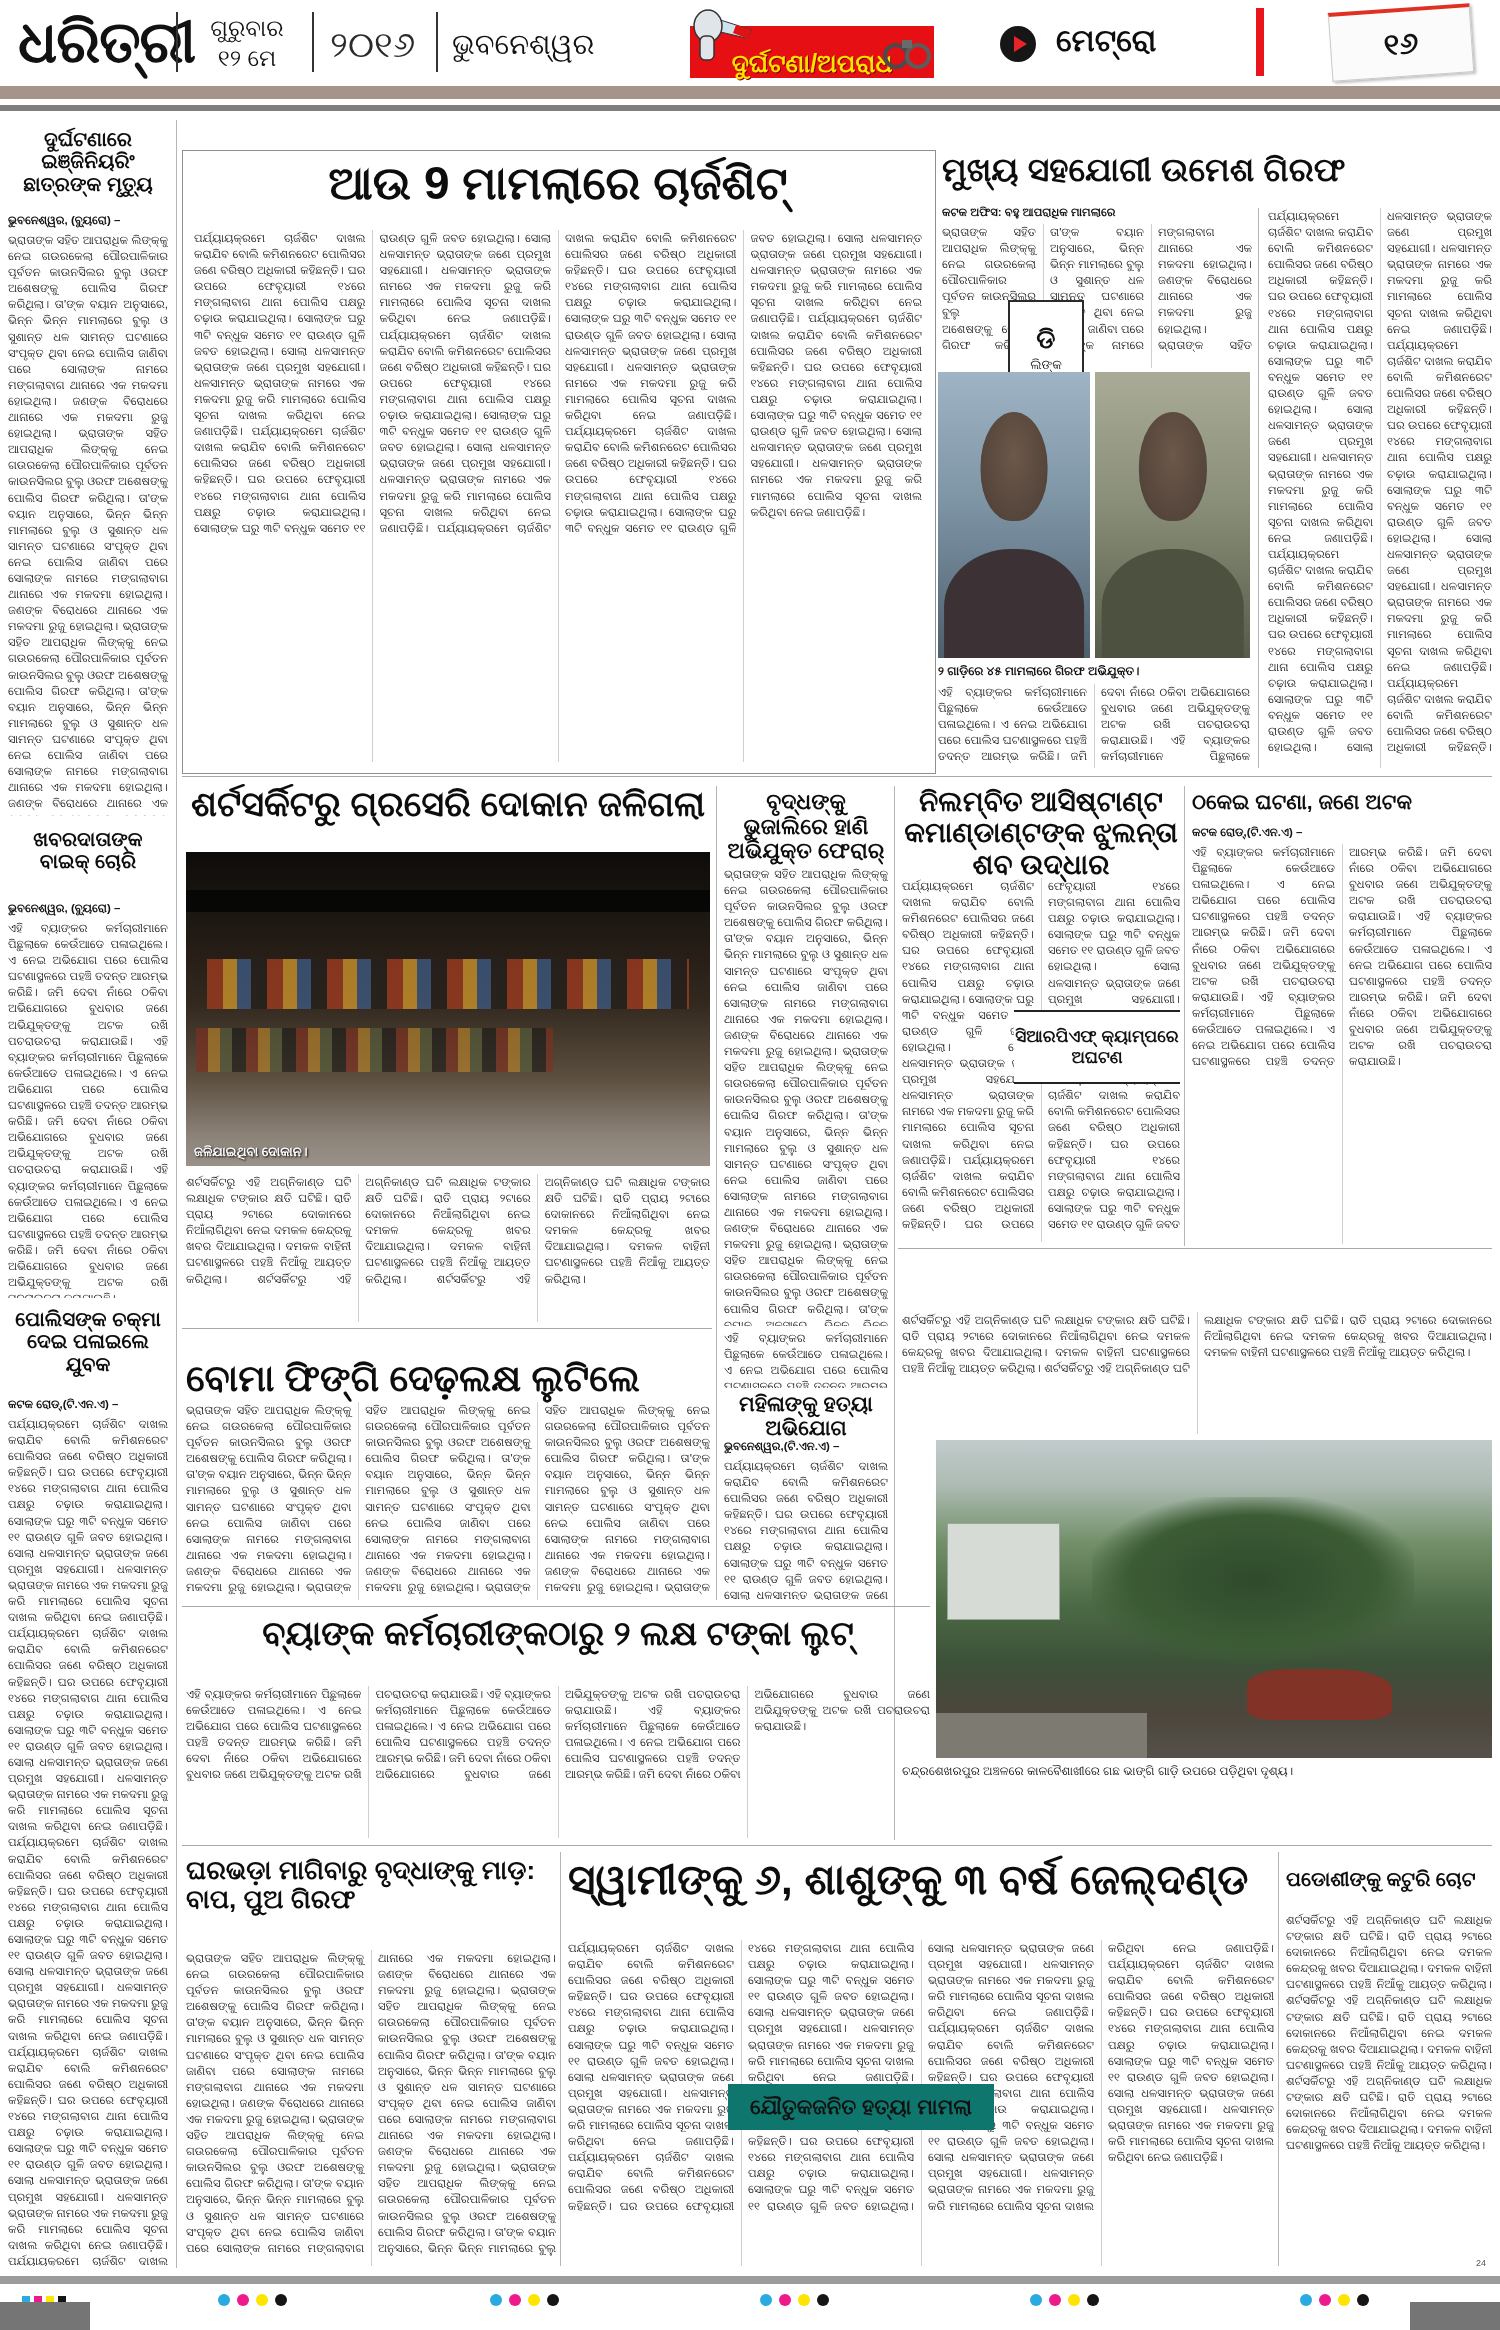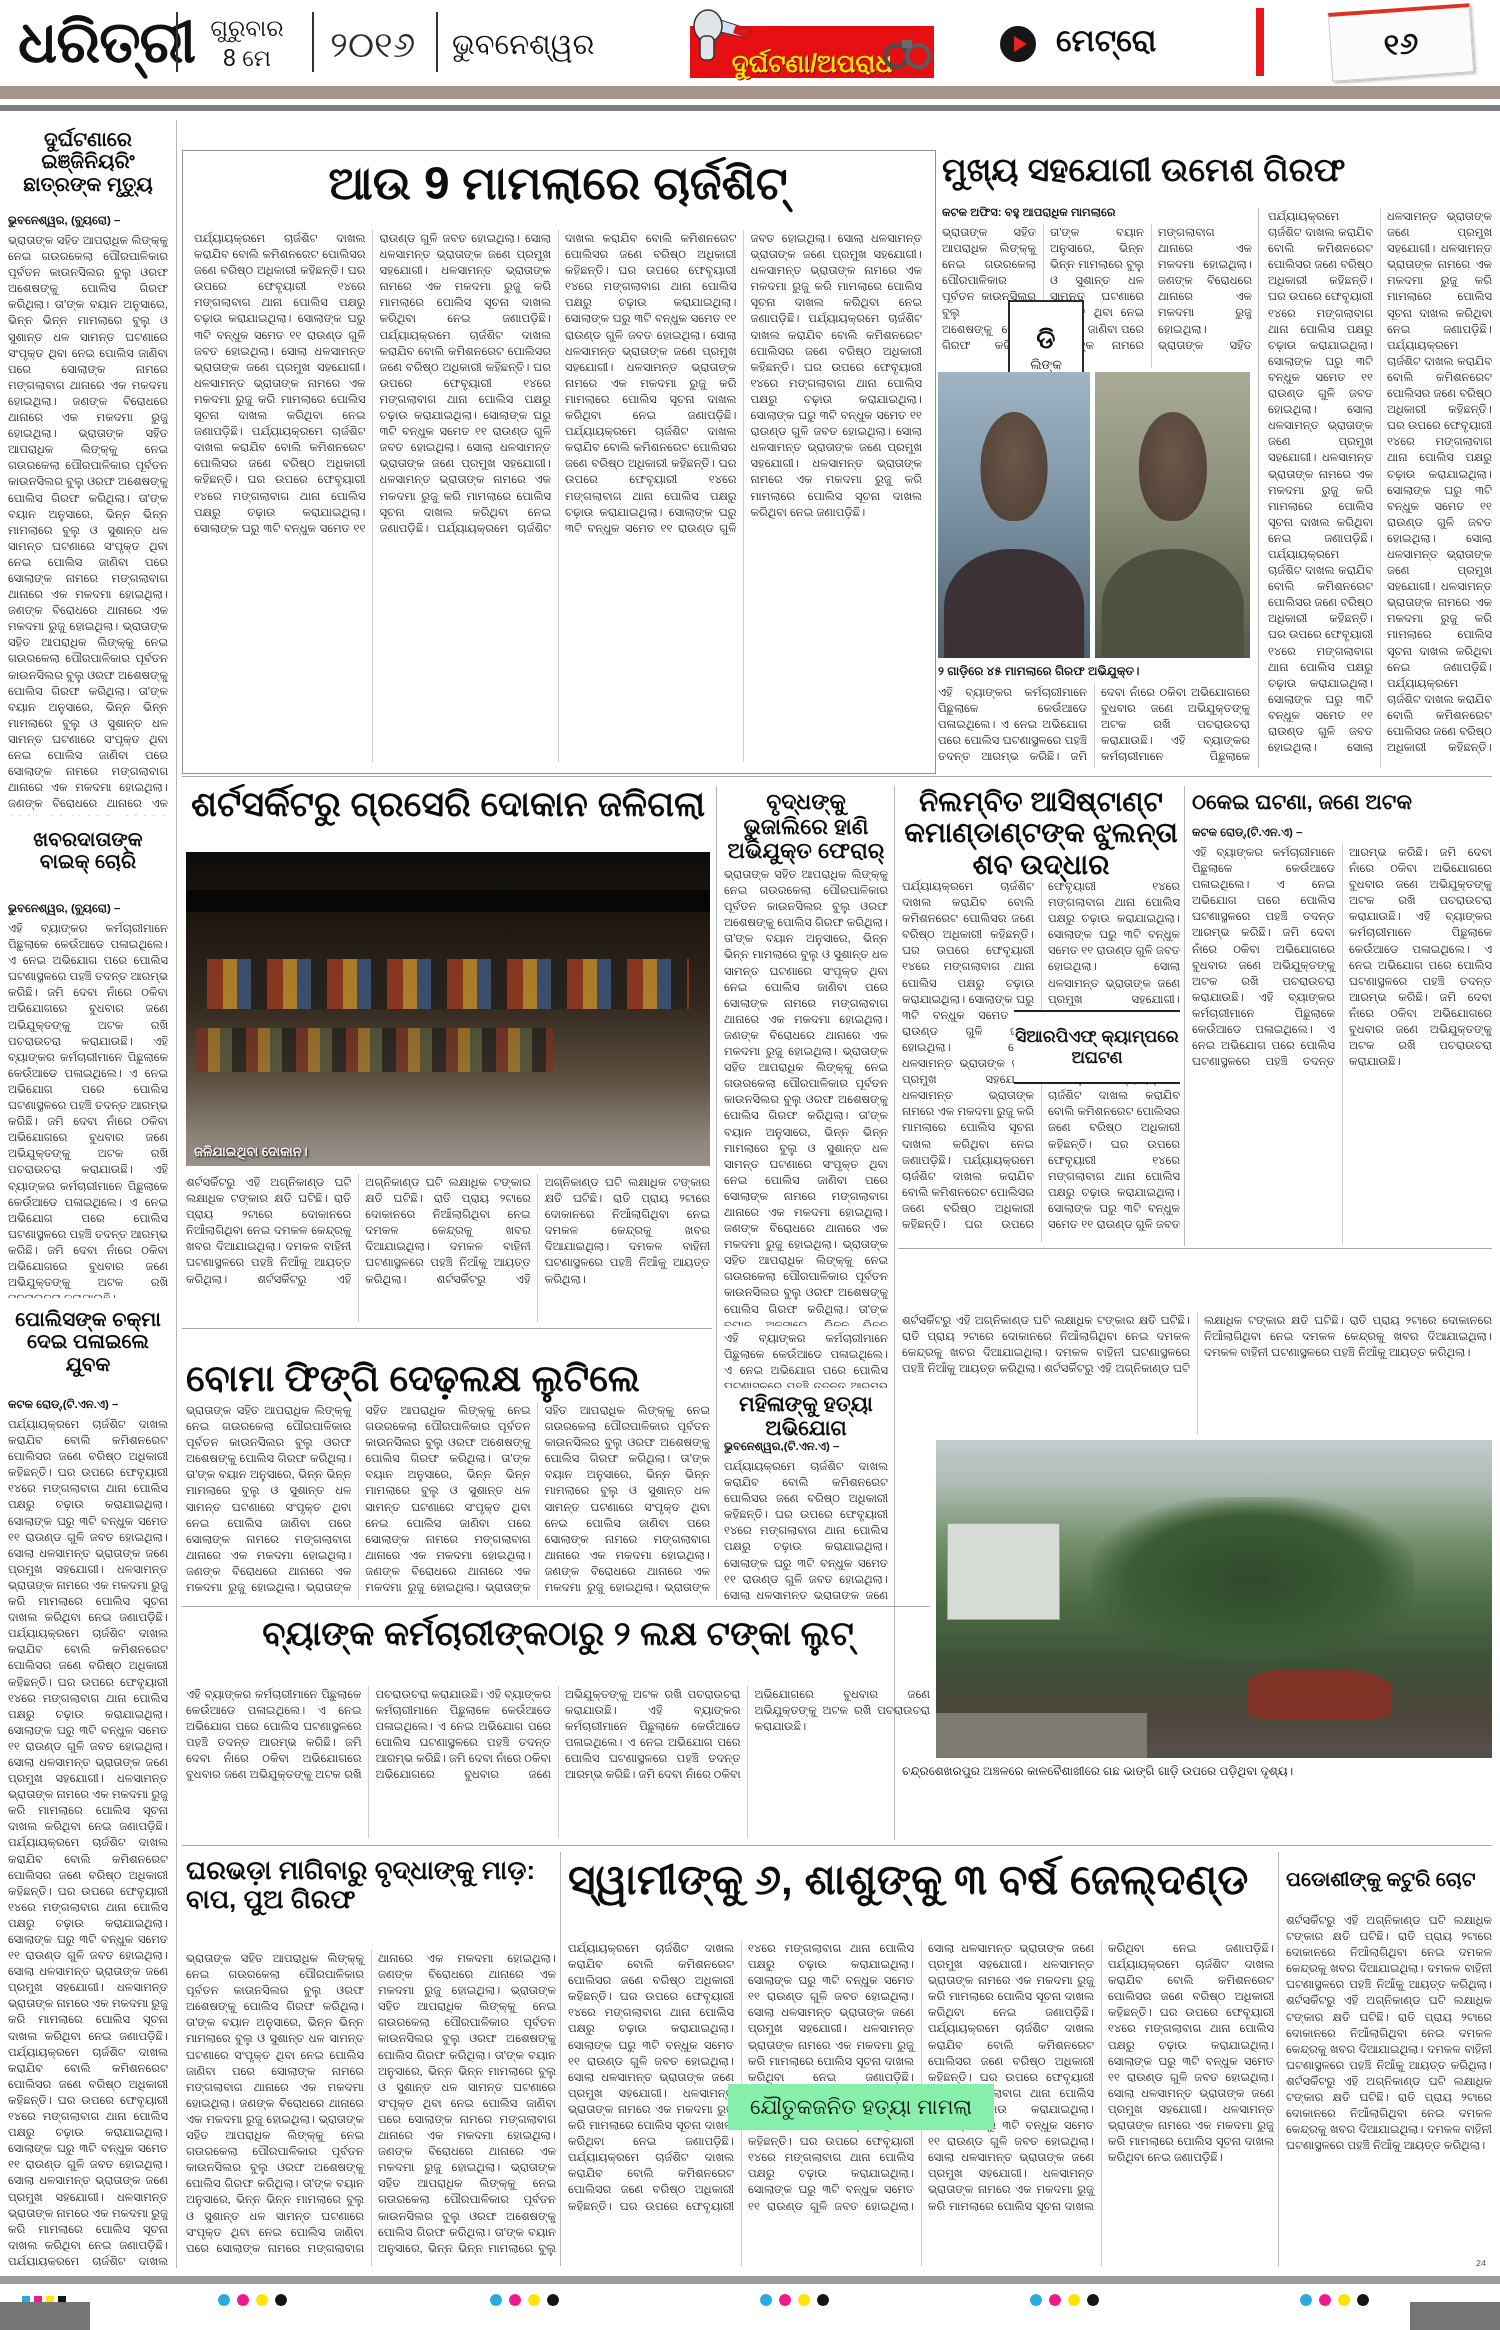--- a/index.html
+++ b/index.html
@@ -51,42 +51,42 @@
       background:radial-gradient(ellipse at 50% 50%,#2f4a2c 0%,#3c5c35 55%,rgba(60,92,53,0) 75%);}
   .storm-bldg{position:absolute;left:2%;top:26%;width:20%;height:30%;background:#d7dbd5;border:1px solid #9aa59a;}
   .storm-car{position:absolute;left:56%;bottom:12%;width:26%;height:16%;background:#8c2f23;border-radius:30% 40% 20% 20%;opacity:.85;}
   .storm-road{position:absolute;left:0;bottom:0;width:38%;height:14%;background:#7d7a72;}
   
   .dlink{border:2px solid #2a2a2a;display:flex;flex-direction:column;align-items:center;justify-content:center;gap:2px;}
   .dlink .l1{font-size:26px;font-weight:bold;}
   .dlink .l2{font-size:13px;font-weight:normal;}
   .subbox{border-top:2px solid #222;border-bottom:2px solid #222;display:flex;align-items:center;justify-content:center;
           font-weight:bold;font-size:17px;text-align:center;line-height:1.25;background:#fff;}
-  .subhead-float{background:#86efac;display:flex;align-items:center;justify-content:center;
-                 font-weight:normal;font-size:21px;text-align:center;}
+  .subhead-float{background:#0f766e;display:flex;align-items:center;justify-content:center;
+                 font-weight:bold;font-size:21px;text-align:center;}
   
   .foot-bar{background:#9b9b9b;}
   .corner-block{background:#757575;}
   .dotgroup{display:flex;gap:7px;align-items:center;}
   .dot{width:12px;height:12px;border-radius:50%;}
   .sq{width:8px;height:8px;}
   .c-cyan{background:#29abe2;} .c-mag{background:#ec1a8b;} .c-yel{background:#ffe400;} .c-blk{background:#151515;}
   .cap{font-size:12px;color:#111;}
   svg{display:block;}
 </style>
 </head>
 <body>
 
 <div class="page">
 
   <div class="abs logo" style="left:18px;top:8px;">ଧରିତ୍ରୀ</div>
   <div class="abs mh-div" style="left:176px;top:12px;height:60px;"></div>
   <div class="abs" style="left:192px;top:14px;width:110px;font-size:23px;line-height:1.3;text-align:center;">
     <div>ଗୁରୁବାର</div>
-    <div>8 ମେ</div>
+    <div>୧୨ ମେ</div>
   </div>
   <div class="abs mh-div" style="left:312px;top:12px;height:60px;"></div>
   <div class="abs" style="left:330px;top:24px;font-size:36px;color:#2b2b2b;">୨୦୧୬</div>
   <div class="abs mh-div" style="left:436px;top:12px;height:60px;"></div>
   <div class="abs" style="left:452px;top:28px;font-size:29px;">ଭୁବନେଶ୍ୱର</div>
 
   <div class="abs banner" style="left:690px;top:26px;width:244px;height:52px;">
     <span class="banner-label">ଦୁର୍ଘଟଣା/ଅପରାଧ</span>
   </div>
   <div class="abs" style="left:686px;top:0px;">

